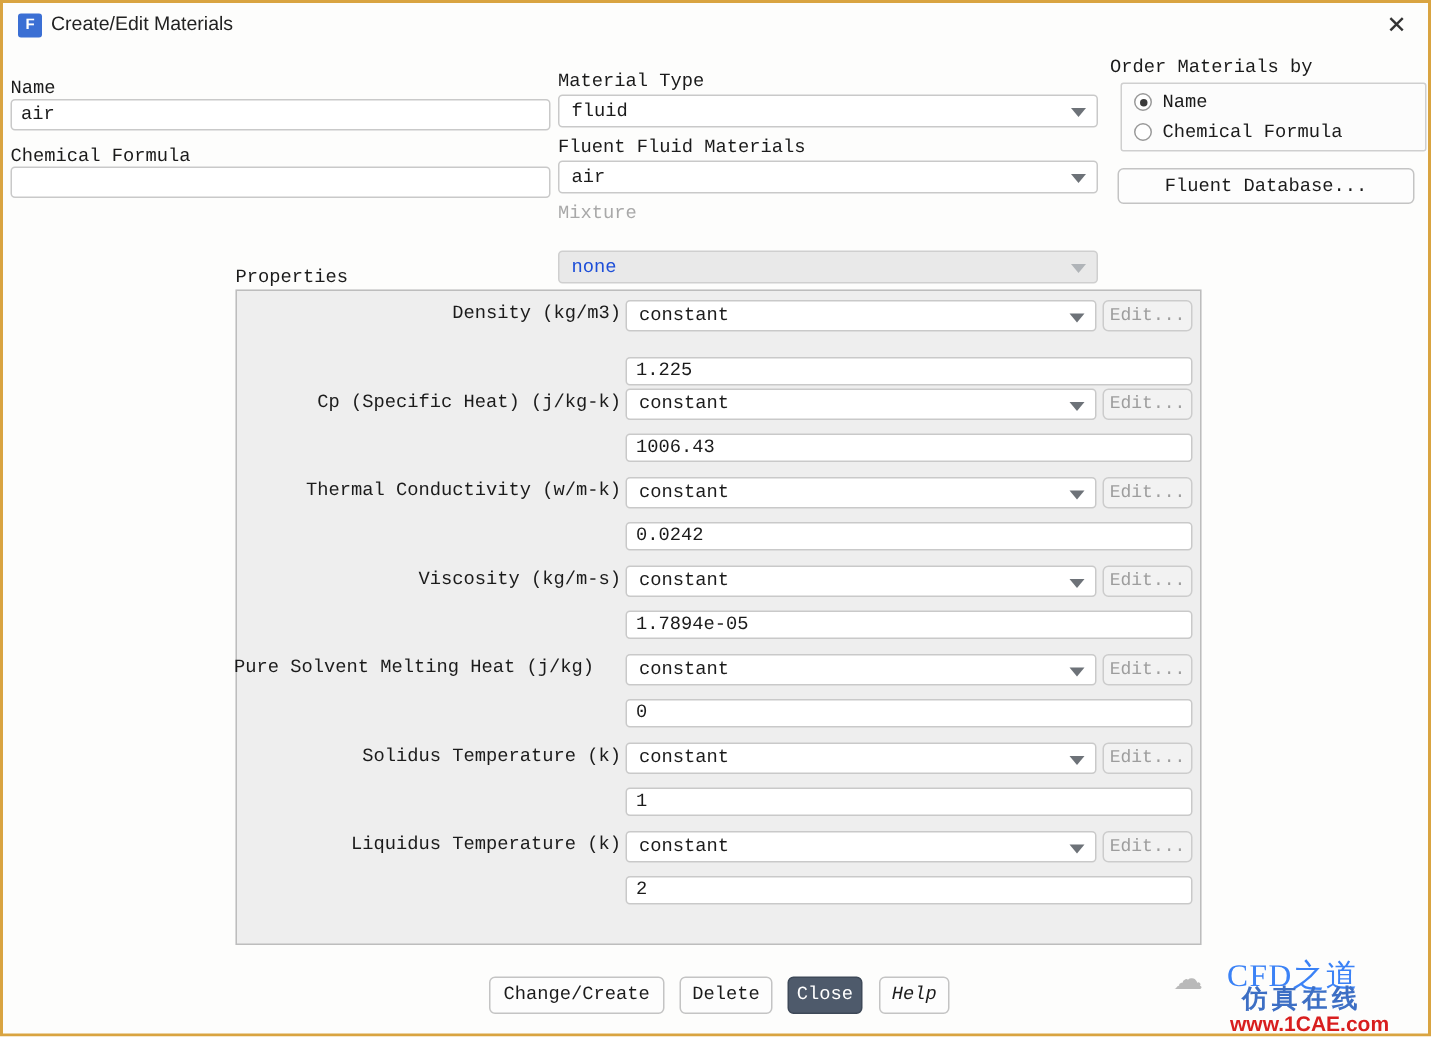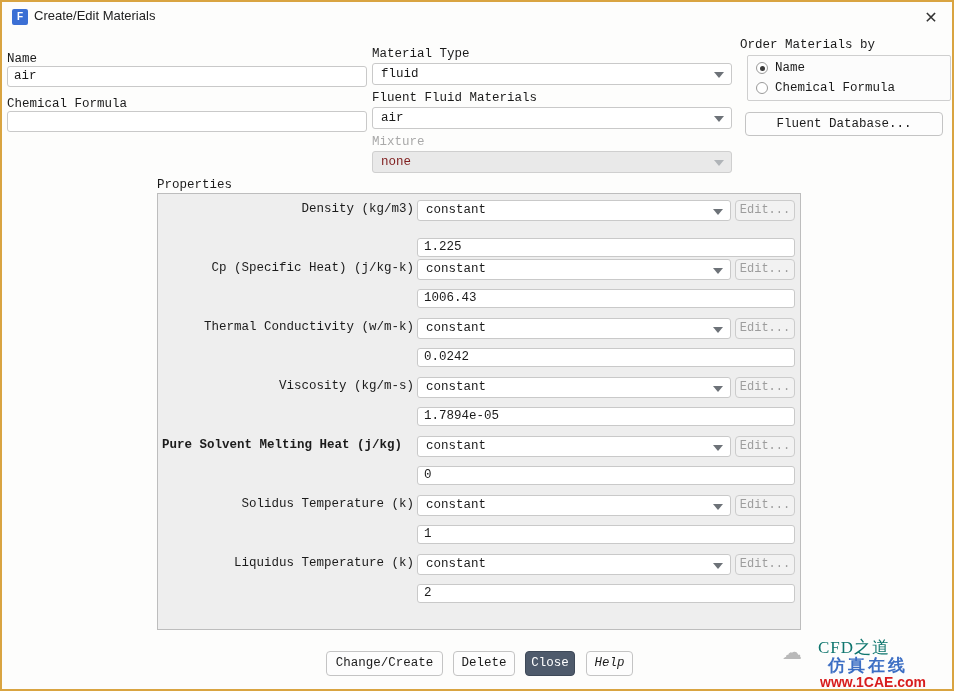--- a/index.html
+++ b/index.html
@@ -94,22 +94,23 @@
     font-size: 12.5px;
     color: #1b1b1b;
     padding: 0 22px 0 8px;
     line-height: 20px;
     white-space: nowrap;
     overflow: hidden;
     cursor: pointer;
   }
   .combo.disabled {
     background: #e9e9e9;
-    color: #7f1d1d;
+    color: #1d4ed8;
     border-color: #cfcfcf;
+    margin-top: 16px;
   }
   .combo .arw {
     position: absolute;
     right: 7px;
     top: 50%;
     margin-top: -2px;
     width: 0; height: 0;
     border-left: 5px solid transparent;
     border-right: 5px solid transparent;
     border-top: 6px solid #6d7278;
@@ -203,22 +204,22 @@
   #wm-cloud {
     position: absolute;
     left: 2px; top: 10px;
     font-size: 20px;
     color: #b9b9b9;
     font-family: "DejaVu Sans", sans-serif;
   }
   #wm-cfd {
     position: absolute;
     left: 38px; top: 6px;
-    font-size: 17px;
-    color: #0f766e;
+    font-size: 21px;
+    color: #3b82f6;
     letter-spacing: 1px;
     font-family: "Liberation Serif", serif;
   }
   #wm-sim {
     position: absolute;
     left: 48px; top: 24px;
     font-size: 17px;
     color: #3d6fc4;
     font-weight: bold;
     letter-spacing: 3px;
@@ -295,21 +296,21 @@
       <div class="pbtn small" style="left: 733px; top: 257px; width: 60px; height: 21px; line-height: 19px;">Edit...</div>
       <div class="tinput" style="left: 415px; top: 287px; width: 378px; height: 19px; line-height: 17px;">1006.43</div>
       <div class="flabel" style="position: absolute; left: 160px; top: 318px; width: 252px; text-align: right;">Thermal Conductivity (w/m-k)</div>
       <div class="combo" style="left: 415px; top: 316px; width: 314px; height: 21px; line-height: 19px;"><span>constant</span><span class="arw"></span></div>
       <div class="pbtn small" style="left: 733px; top: 316px; width: 60px; height: 21px; line-height: 19px;">Edit...</div>
       <div class="tinput" style="left: 415px; top: 346px; width: 378px; height: 19px; line-height: 17px;">0.0242</div>
       <div class="flabel" style="position: absolute; left: 160px; top: 377px; width: 252px; text-align: right;">Viscosity (kg/m-s)</div>
       <div class="combo" style="left: 415px; top: 375px; width: 314px; height: 21px; line-height: 19px;"><span>constant</span><span class="arw"></span></div>
       <div class="pbtn small" style="left: 733px; top: 375px; width: 60px; height: 21px; line-height: 19px;">Edit...</div>
       <div class="tinput" style="left: 415px; top: 405px; width: 378px; height: 19px; line-height: 17px;">1.7894e-05</div>
-      <div class="flabel" style="position: absolute; left: 160px; top: 436px; width: 252px; text-align: left; font-weight: bold;">Pure Solvent Melting Heat (j/kg)</div>
+      <div class="flabel" style="position: absolute; left: 148px; top: 436px; width: 252px; text-align: center;">Pure Solvent Melting Heat (j/kg)</div>
       <div class="combo" style="left: 415px; top: 434px; width: 314px; height: 21px; line-height: 19px;"><span>constant</span><span class="arw"></span></div>
       <div class="pbtn small" style="left: 733px; top: 434px; width: 60px; height: 21px; line-height: 19px;">Edit...</div>
       <div class="tinput" style="left: 415px; top: 464px; width: 378px; height: 19px; line-height: 17px;">0</div>
       <div class="flabel" style="position: absolute; left: 160px; top: 495px; width: 252px; text-align: right;">Solidus Temperature (k)</div>
       <div class="combo" style="left: 415px; top: 493px; width: 314px; height: 21px; line-height: 19px;"><span>constant</span><span class="arw"></span></div>
       <div class="pbtn small" style="left: 733px; top: 493px; width: 60px; height: 21px; line-height: 19px;">Edit...</div>
       <div class="tinput" style="left: 415px; top: 523px; width: 378px; height: 19px; line-height: 17px;">1</div>
       <div class="flabel" style="position: absolute; left: 160px; top: 554px; width: 252px; text-align: right;">Liquidus Temperature (k)</div>
       <div class="combo" style="left: 415px; top: 552px; width: 314px; height: 21px; line-height: 19px;"><span>constant</span><span class="arw"></span></div>
       <div class="pbtn small" style="left: 733px; top: 552px; width: 60px; height: 21px; line-height: 19px;">Edit...</div>

